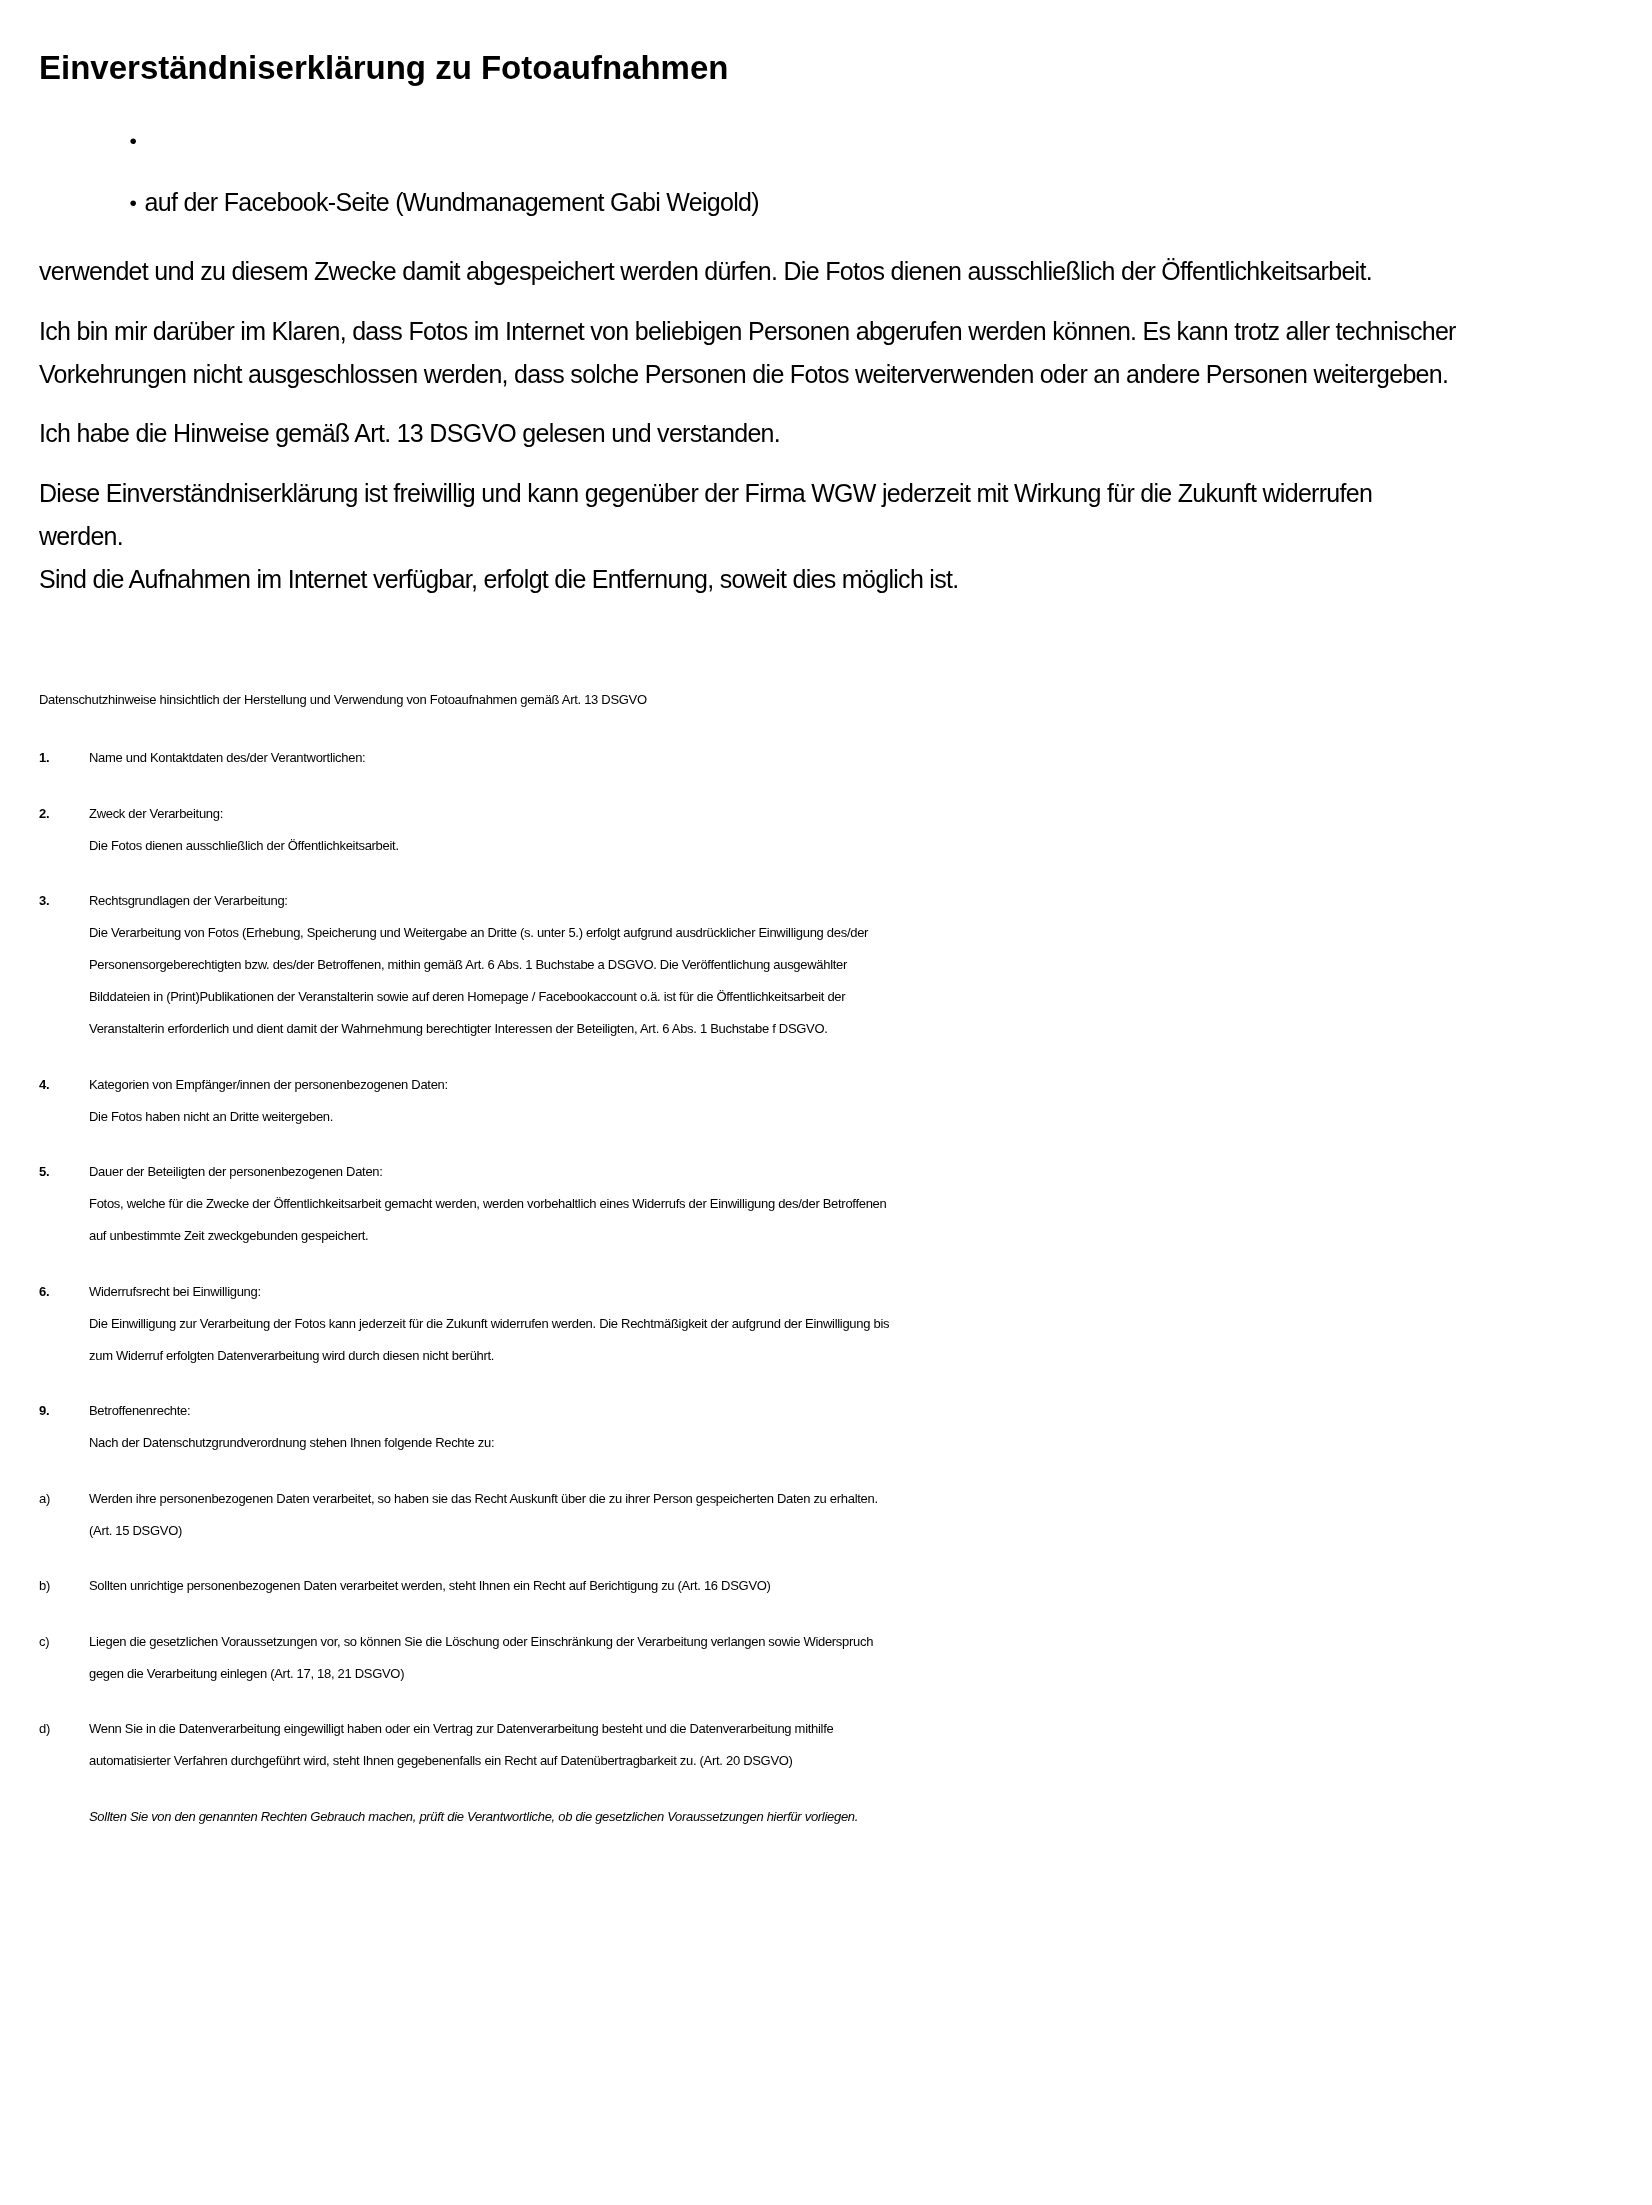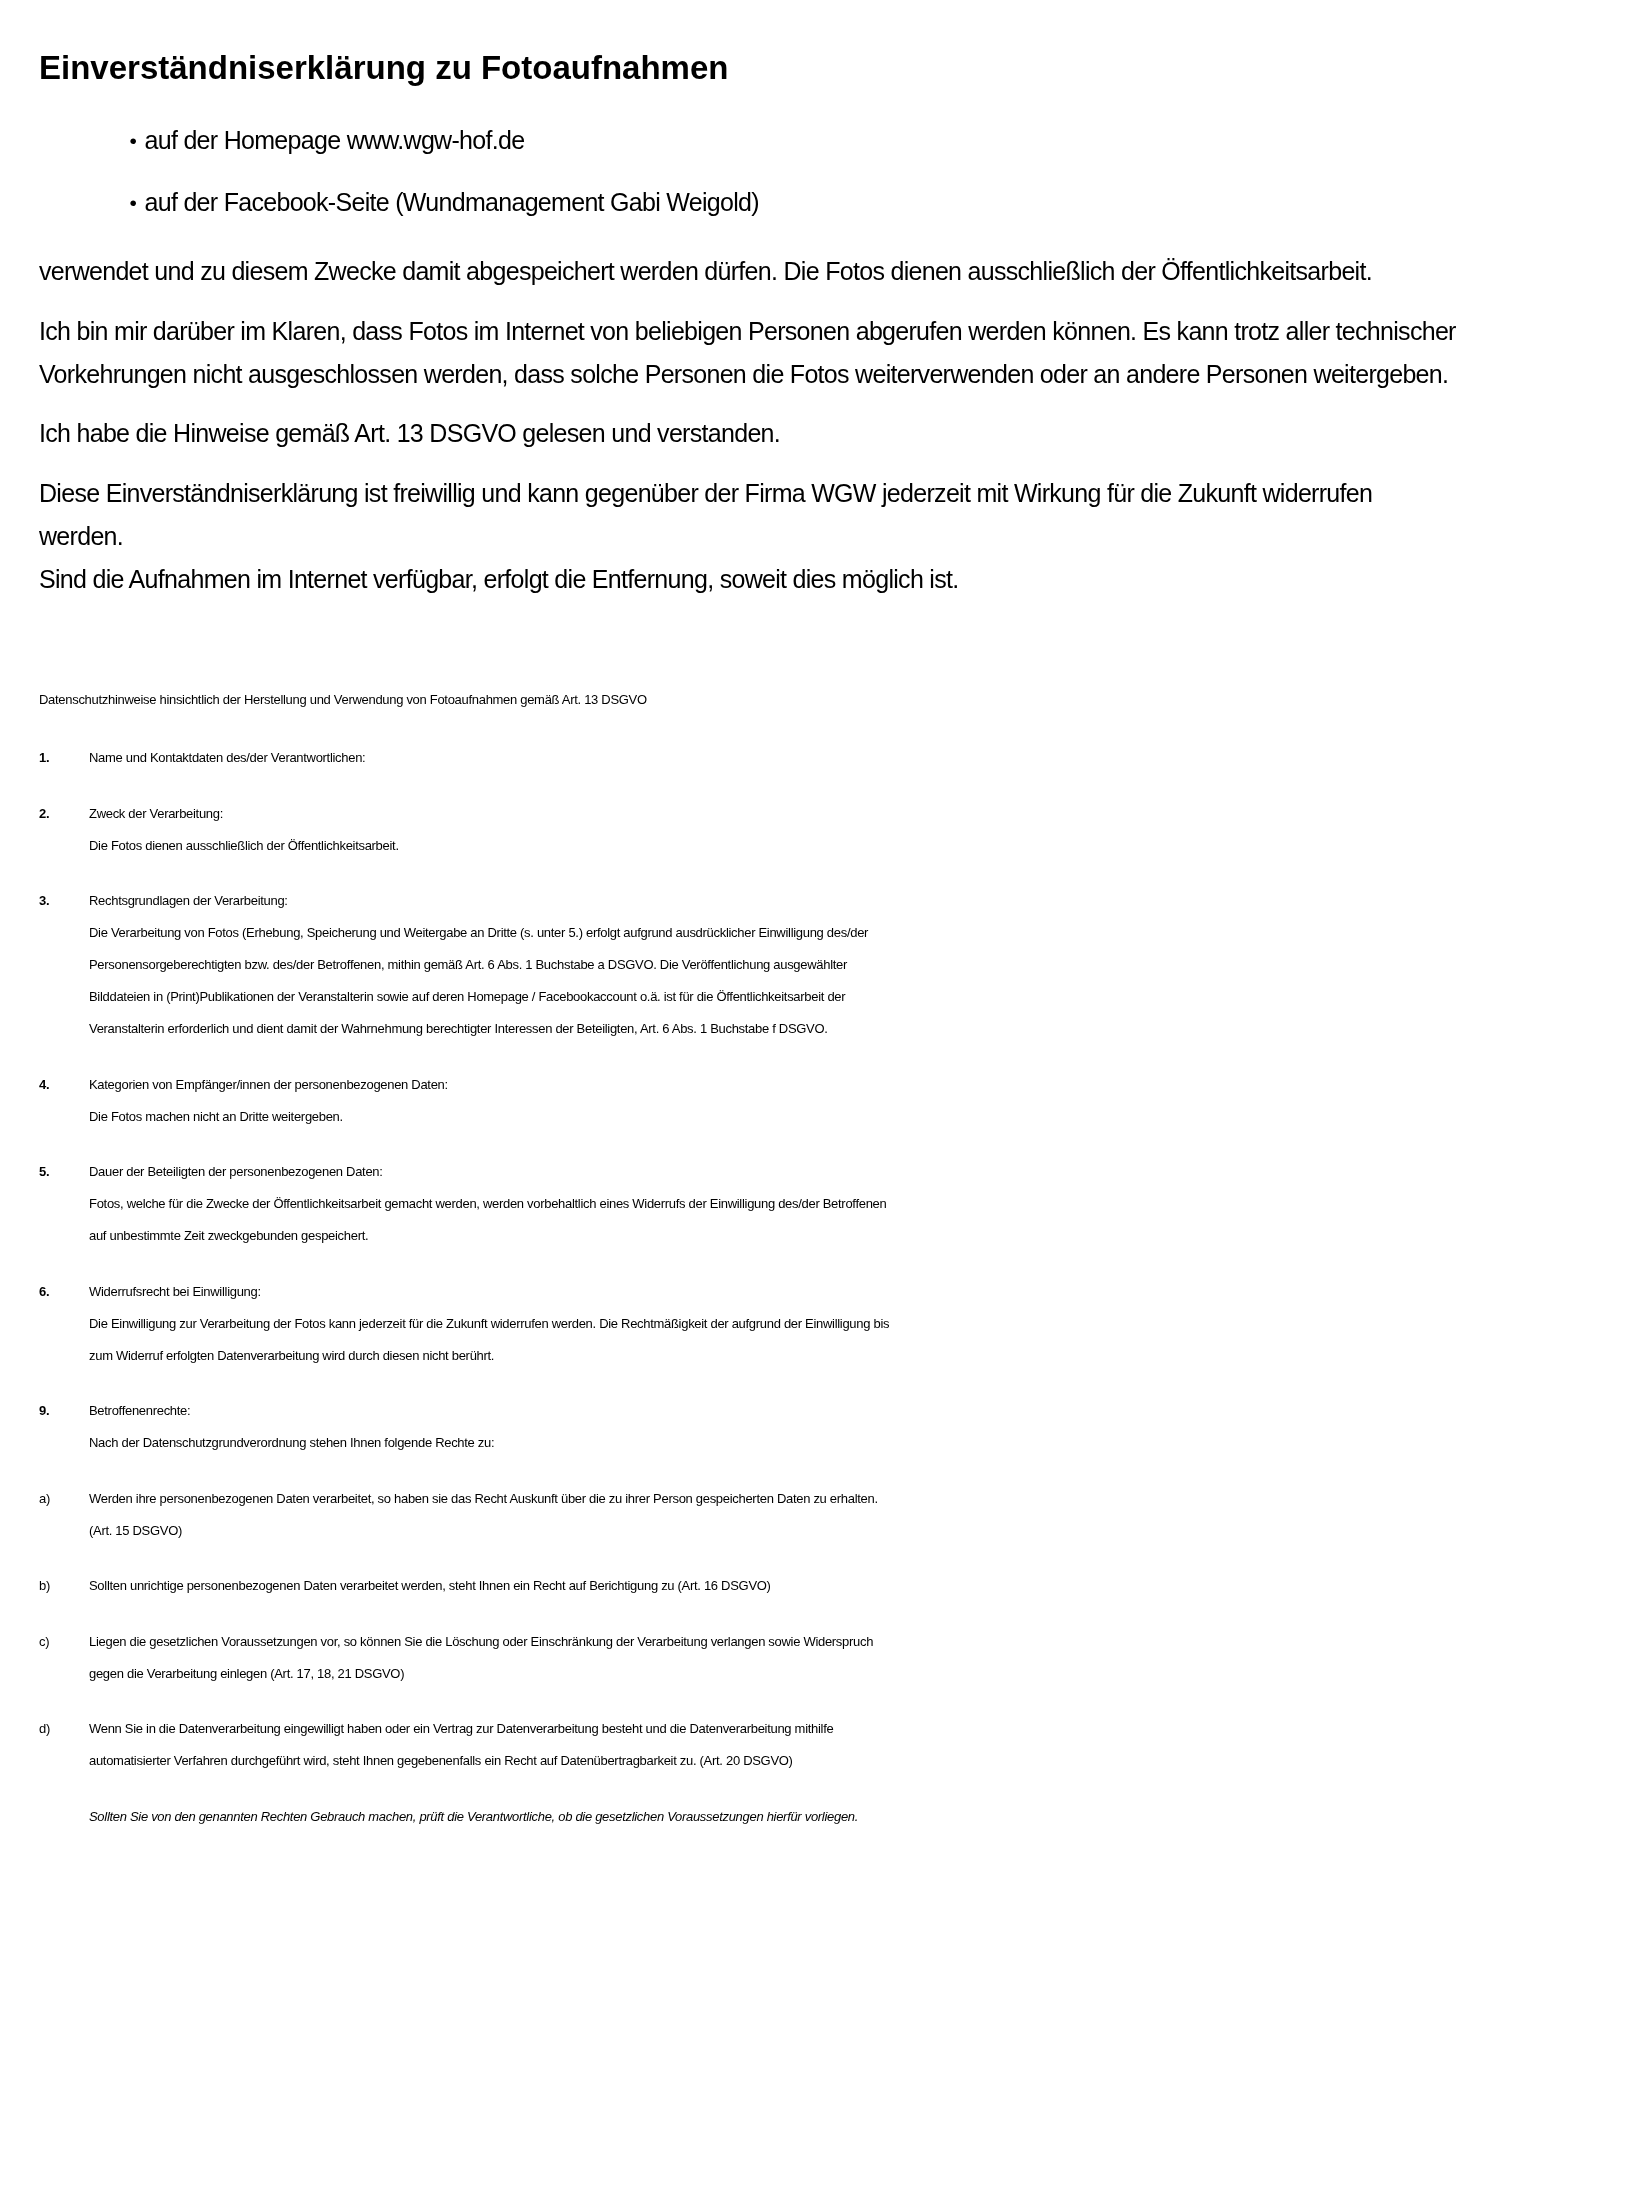--- a/index.html
+++ b/index.html
@@ -58,21 +58,20 @@
 
 <div class="page">
 
   <h1 class="title">Einverständniserklärung zu Fotoaufnahmen</h1>
 
   <div class="intro">
 
     <div class="bullets">
       <div class="bullet-item">
         <span class="bullet-dot">•</span>
-        <span class="bullet-text">auf der Homepage www.wgw-hof.de</span>
       </div>
       <div class="bullet-item">
         <span class="bullet-dot">•</span>
         <span class="bullet-text">auf der Facebook-Seite (Wundmanagement Gabi Weigold)</span>
       </div>
     </div>
 
     <p class="para">verwendet und zu diesem Zwecke damit abgespeichert werden dürfen. Die Fotos dienen ausschließlich der Öffentlichkeitsarbeit.</p>
     <p class="para">Ich bin mir darüber im Klaren, dass Fotos im Internet von beliebigen Personen abgerufen werden können. Es kann trotz aller technischer
 Vorkehrungen nicht ausgeschlossen werden, dass solche Personen die Fotos weiterverwenden oder an andere Personen weitergeben.</p>
@@ -111,21 +110,21 @@
 Bilddateien in (Print)Publikationen der Veranstalterin sowie auf deren Homepage / Facebookaccount o.ä. ist für die Öffentlichkeitsarbeit der
 Veranstalterin erforderlich und dient damit der Wahrnehmung berechtigter Interessen der Beteiligten, Art. 6 Abs. 1 Buchstabe f DSGVO.</span>
       </span>
     </div>
 
     <div class="nitem">
       <span class="nitem-num">4.</span>
       <span class="nitem-content">
         <span class="nitem-heading">Kategorien von Empfänger/innen der personenbezogenen Daten:</span>
         <br>
-        <span class="nitem-body">Die Fotos machen nicht an Dritte weitergeben.</span>
+        <span class="nitem-body">Die Fotos haben nicht an Dritte weitergeben.</span>
       </span>
     </div>
 
     <div class="nitem">
       <span class="nitem-num">5.</span>
       <span class="nitem-content">
         <span class="nitem-heading">Dauer der Beteiligten der personenbezogenen Daten:</span>
         <br>
         <span class="nitem-body">Fotos, welche für die Zwecke der Öffentlichkeitsarbeit gemacht werden, werden vorbehaltlich eines Widerrufs der Einwilligung des/der Betroffenen
 auf unbestimmte Zeit zweckgebunden gespeichert.</span>

